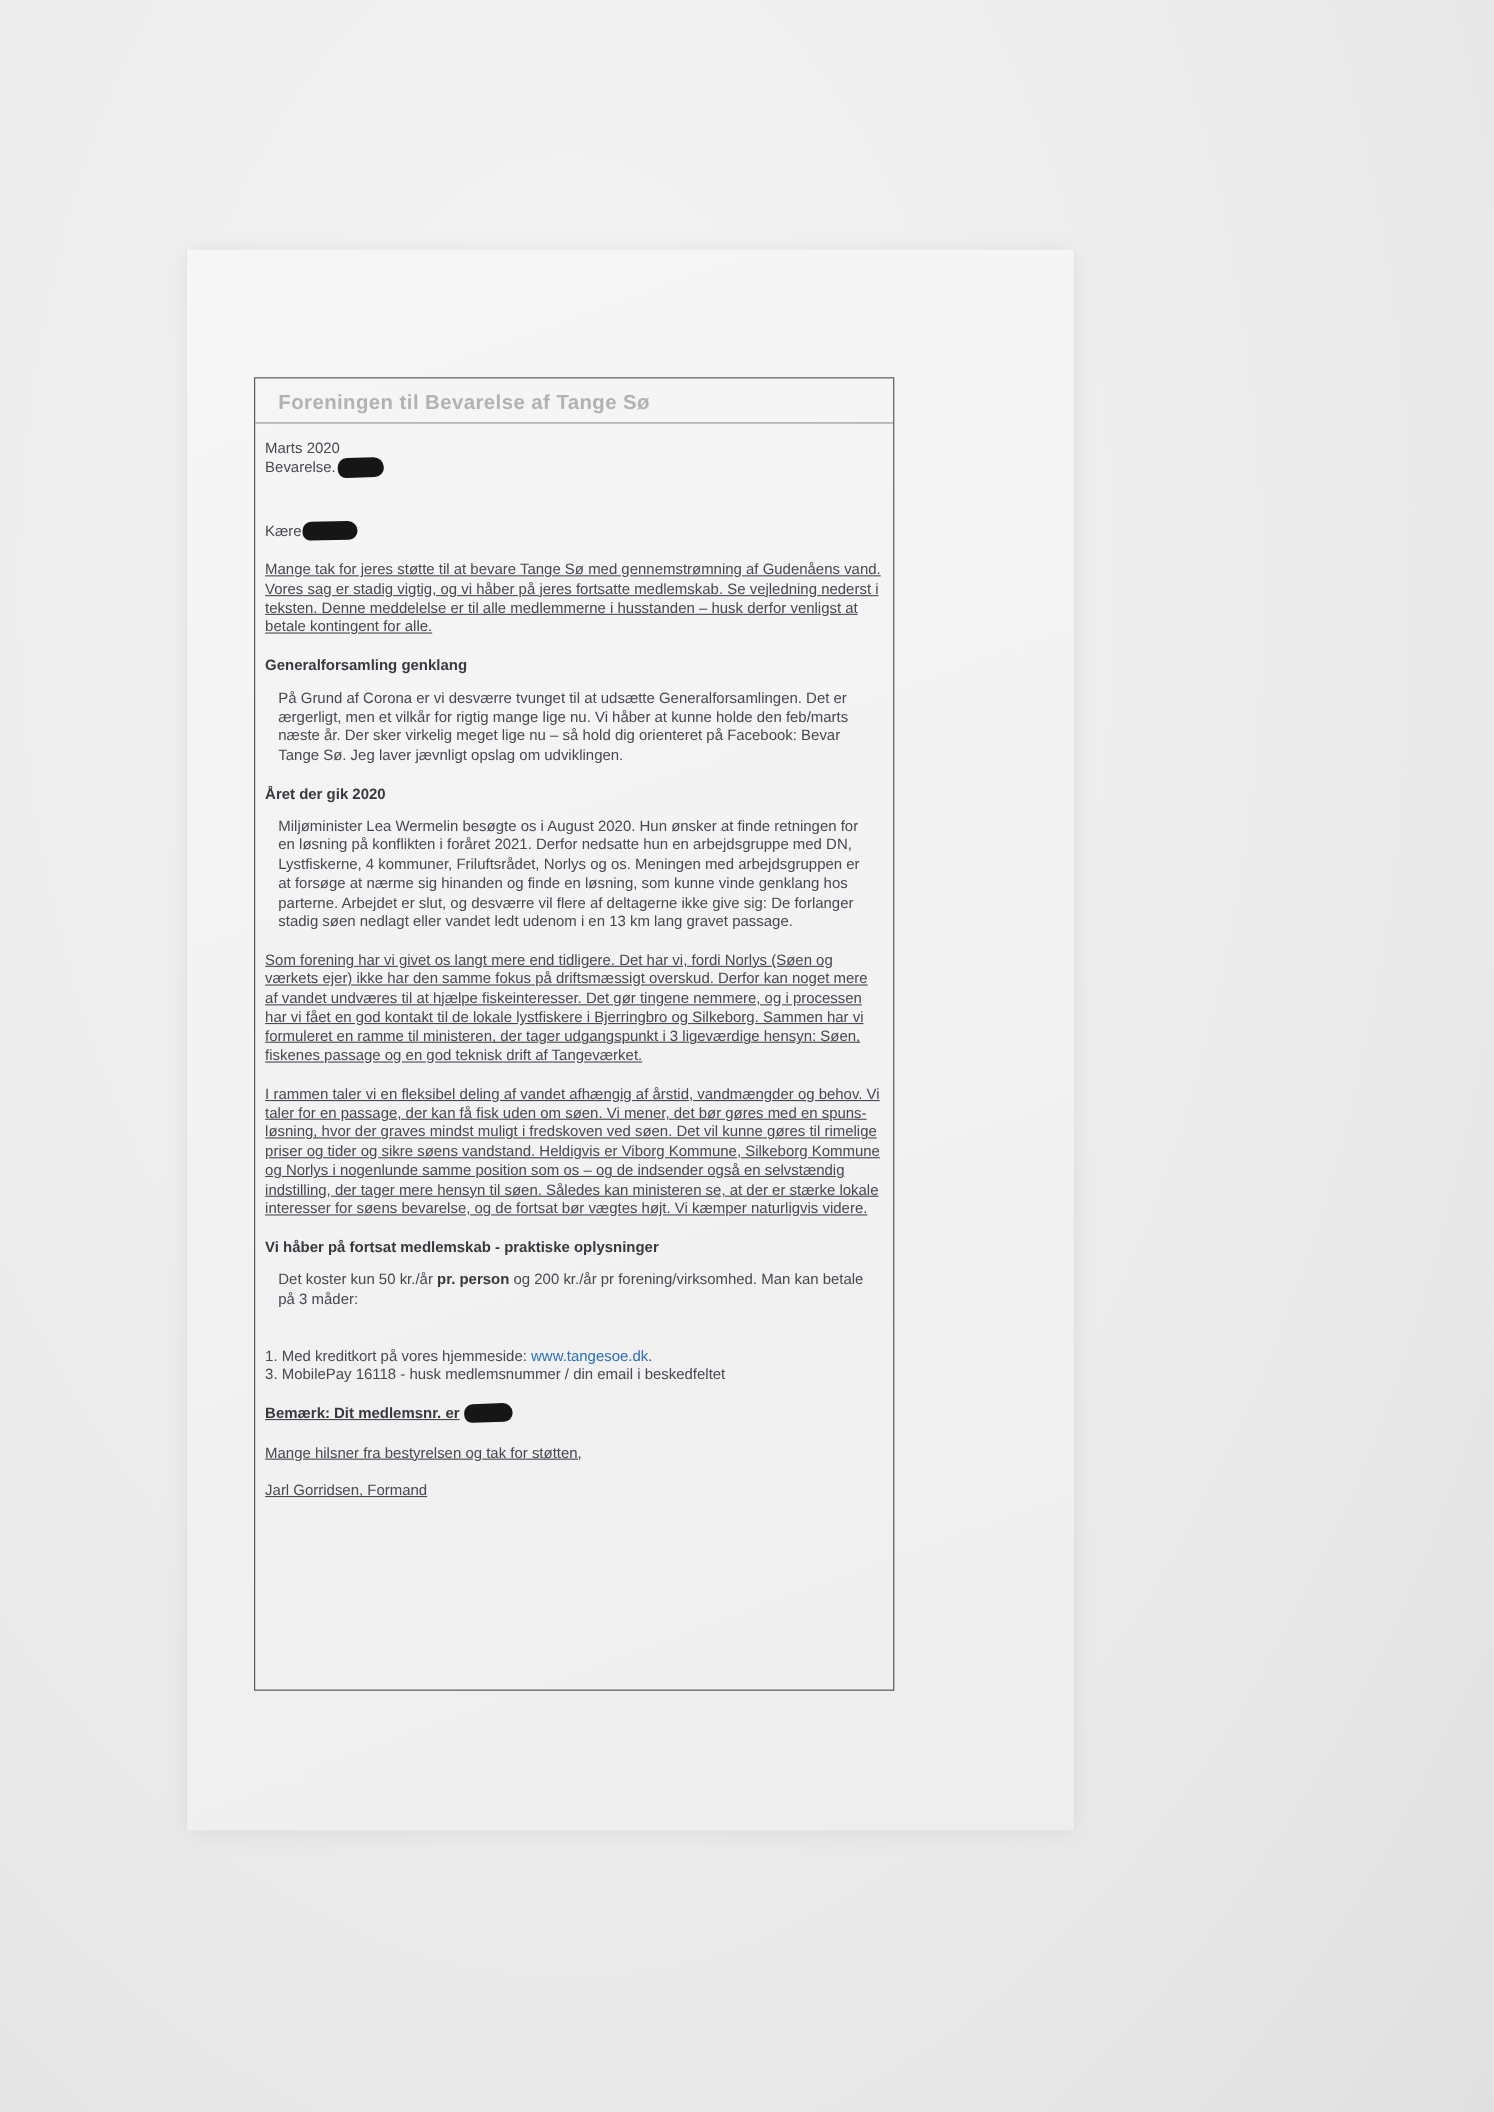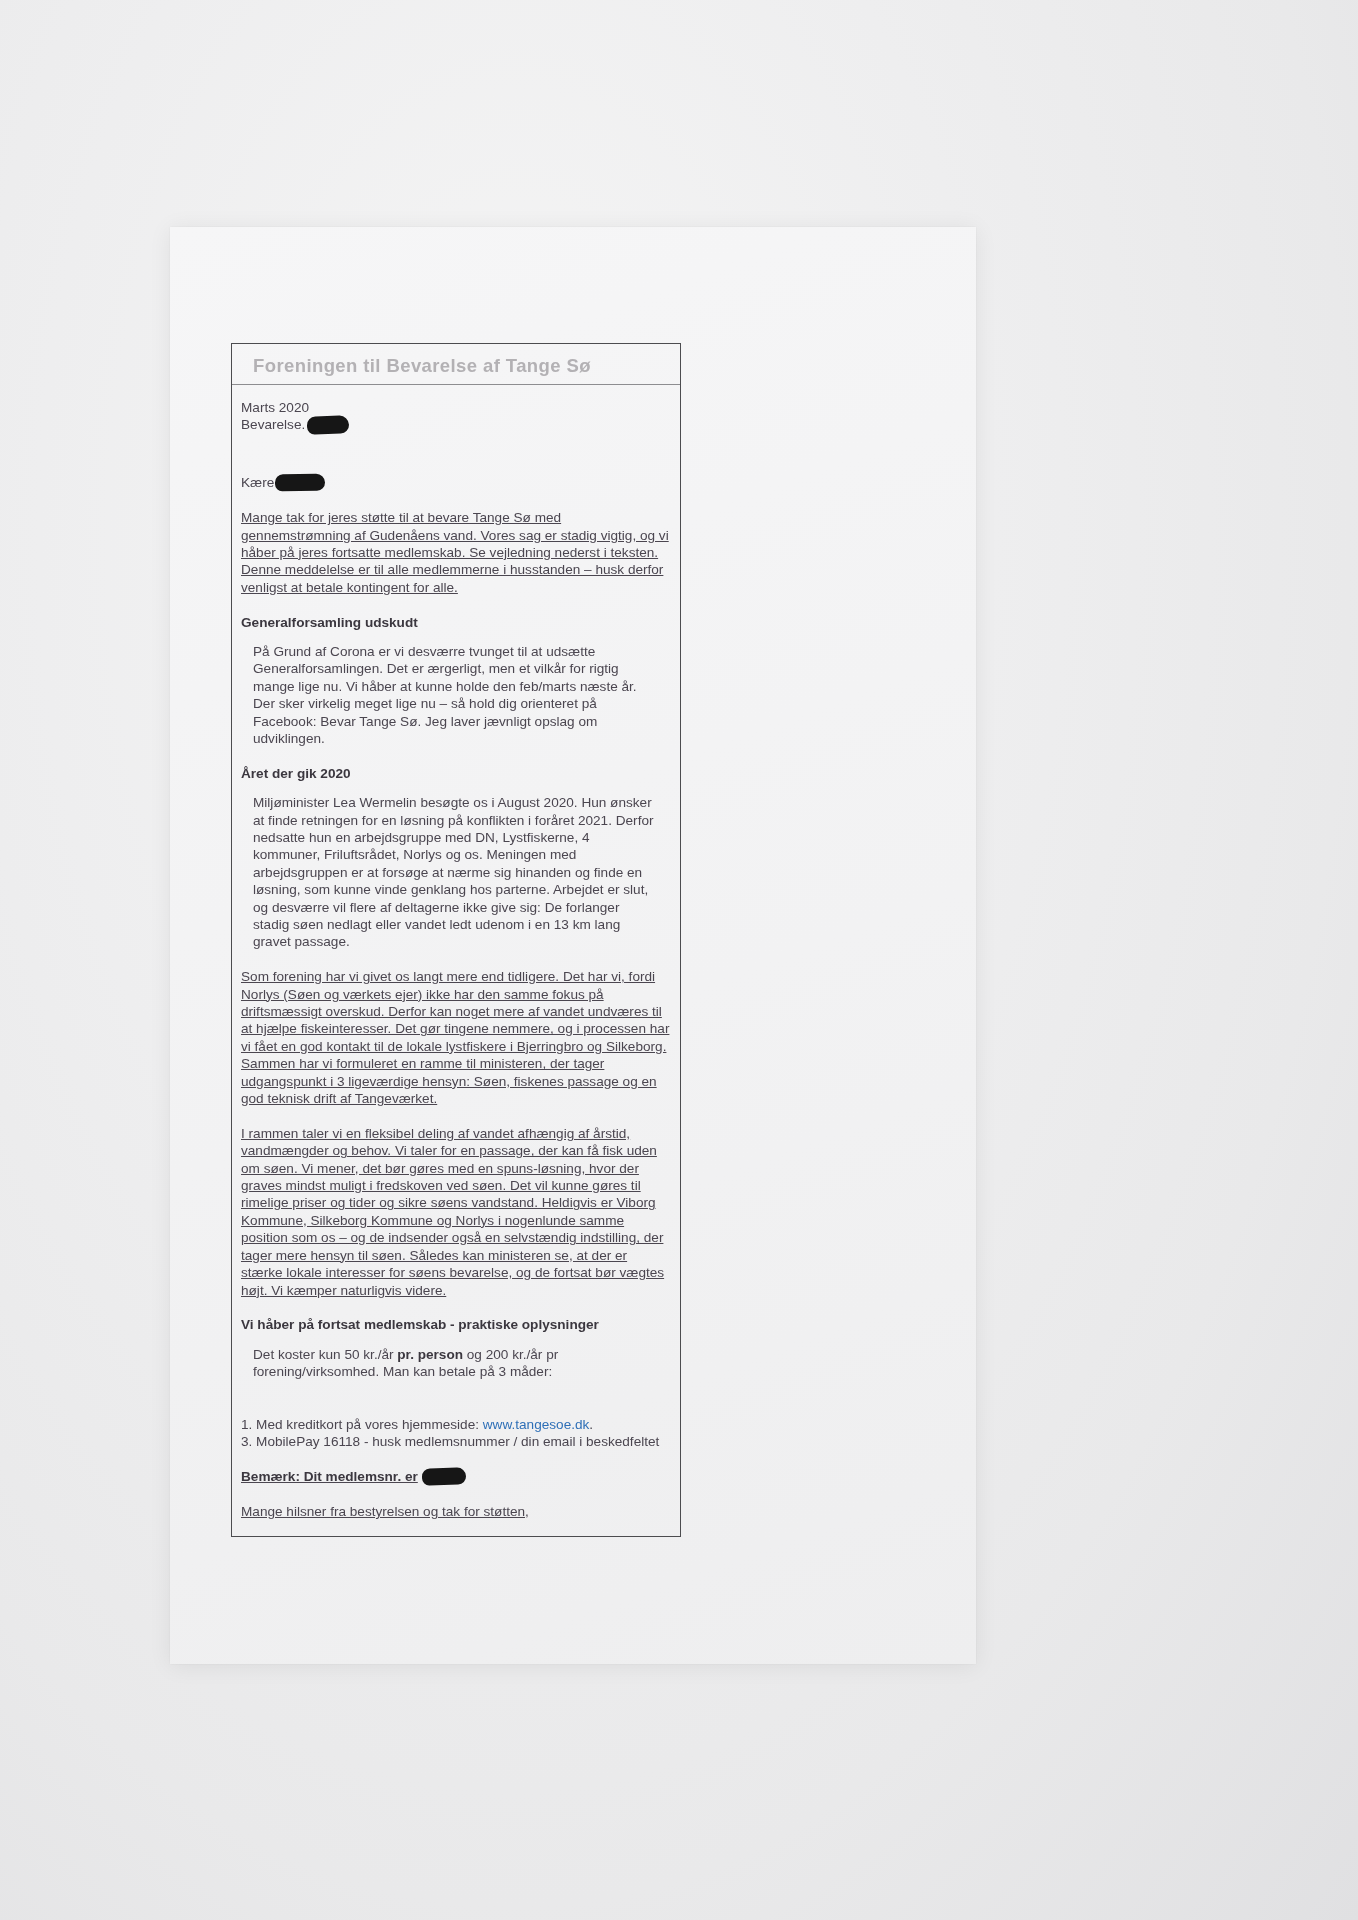--- a/index.html
+++ b/index.html
@@ -7,21 +7,21 @@
     width:1358px;height:1920px;position:relative;overflow:hidden;
     background:radial-gradient(ellipse at 38% 28%, #f5f5f5 0%, #eeeeef 40%, #e9e9ea 70%, #e0e0e2 100%);
     font-family:"Liberation Sans","DejaVu Sans",sans-serif;
   }
   .paper{
     position:absolute;left:170px;top:227px;width:806px;height:1437px;
     background:linear-gradient(160deg,#f6f6f7 0%,#f2f2f3 55%,#eeeeef 100%);
     box-shadow:0 2px 22px rgba(0,0,0,0.07), 0 0 2px rgba(0,0,0,0.05);
   }
   .letter-box{
-    position:absolute;left:61px;top:116px;width:450px;height:1194px;
+    position:absolute;left:61px;top:116px;width:582px;height:1194px;
     border:1.5px solid #4c4c4f;box-sizing:border-box;overflow:hidden;
     background:transparent;
   }
   .letter-header{
     padding:11px 10px 7px 21px;
     border-bottom:1px solid #8d8d90;
   }
   .org-title{
     color:#b3b1b4;font-weight:bold;font-size:18.5px;letter-spacing:0.4px;
   }
@@ -59,21 +59,21 @@
     <div class="letter-body">
 
       <p class="line">Marts 2020</p>
 
       <p class="line"><span>Bevarelse.</span><span class="redact r-member"></span></p>
 
       <p class="line salutation"><span>Kære</span><span class="redact r-name"></span></p>
 
       <p class="block">Mange tak for jeres støtte til at bevare Tange Sø med gennemstrømning af Gudenåens vand. Vores sag er stadig vigtig, og vi håber på jeres fortsatte medlemskab. Se vejledning nederst i teksten. Denne meddelelse er til alle medlemmerne i husstanden – husk derfor venligst at betale kontingent for alle.</p>
 
-      <h3 class="sec">Generalforsamling udskudt</h3>
+      <h3 class="sec">Generalforsamling genklang</h3>
       <p class="tight">På Grund af Corona er vi desværre tvunget til at udsætte Generalforsamlingen. Det er ærgerligt, men et vilkår for rigtig mange lige nu. Vi håber at kunne holde den feb/marts næste år.  Der sker virkelig meget lige nu – så hold dig orienteret på Facebook: Bevar Tange Sø. Jeg laver jævnligt opslag om udviklingen.</p>
 
       <h3 class="sec">Året der gik 2020</h3>
       <p class="tight">Miljøminister Lea Wermelin besøgte os i August 2020. Hun ønsker at finde retningen for en løsning på konflikten i foråret 2021. Derfor nedsatte hun en arbejdsgruppe med DN, Lystfiskerne, 4 kommuner, Friluftsrådet, Norlys og os. Meningen med arbejdsgruppen er at forsøge at nærme sig hinanden og finde en løsning, som kunne vinde genklang hos parterne. Arbejdet er slut, og desværre vil flere af deltagerne ikke give sig: De forlanger stadig søen nedlagt eller vandet ledt udenom i en 13 km lang gravet passage.</p>
 
       <p class="block">Som forening har vi givet os langt mere end tidligere. Det har vi, fordi Norlys (Søen og værkets ejer) ikke har den samme fokus på driftsmæssigt overskud. Derfor kan noget mere af vandet undværes til at hjælpe fiskeinteresser. Det gør tingene nemmere, og i processen har vi fået en god kontakt til de lokale lystfiskere i Bjerringbro og Silkeborg. Sammen har vi formuleret en ramme til ministeren, der tager udgangspunkt i 3 ligeværdige hensyn: Søen, fiskenes passage og en god teknisk drift af Tangeværket.</p>
 
       <p class="block">I rammen taler vi en fleksibel deling af vandet afhængig af årstid, vandmængder og behov. Vi taler for en passage, der kan få fisk uden om søen. Vi mener, det bør gøres med en spuns-løsning, hvor der graves mindst muligt i fredskoven ved søen. Det vil kunne gøres til rimelige priser og tider og sikre søens vandstand. Heldigvis er Viborg Kommune, Silkeborg Kommune og Norlys i nogenlunde samme position som os – og de indsender også en selvstændig indstilling, der tager mere hensyn til søen. Således kan ministeren se, at der er stærke lokale interesser for søens bevarelse, og de fortsat bør vægtes højt. Vi kæmper naturligvis videre.</p>
 
 

